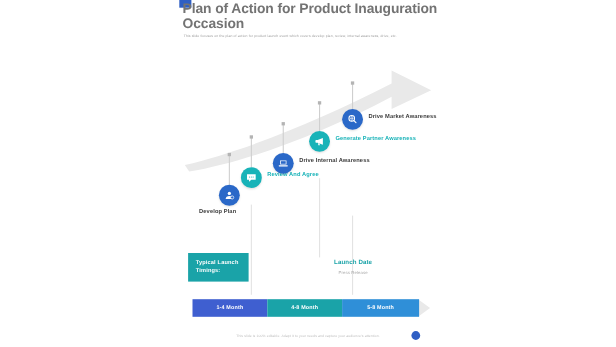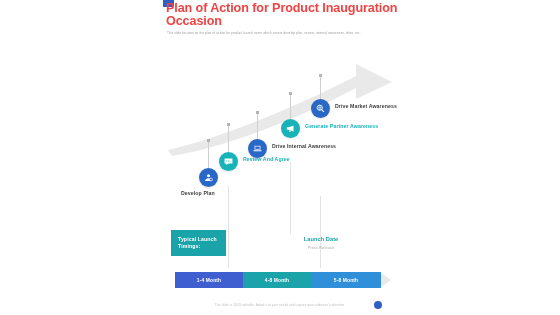--- a/index.html
+++ b/index.html
@@ -17,21 +17,21 @@
   .gutter-r{right:0;width:162px;}
 
   
   .top-square{
     position:absolute;left:163px;top:0;width:11px;height:7px;
     background:#2f5fc4;
   }
   .title{
     position:absolute;left:166px;top:2px;width:240px;
     font-size:12.6px;line-height:13.4px;font-weight:bold;
-    color:#ef4444;letter-spacing:-0.1px;
+    color:#737373;letter-spacing:-0.1px;
   }
   .subtitle{
     position:absolute;left:167px;top:31px;width:228px;
     font-size:3.1px;line-height:5.4px;color:#9a9a9a;
     letter-spacing:0.12px;text-align:justify;
   }
 
   
   .arcwrap{position:absolute;left:160px;top:52px;width:240px;height:105px;}
   .arcwrap svg{display:block;}

